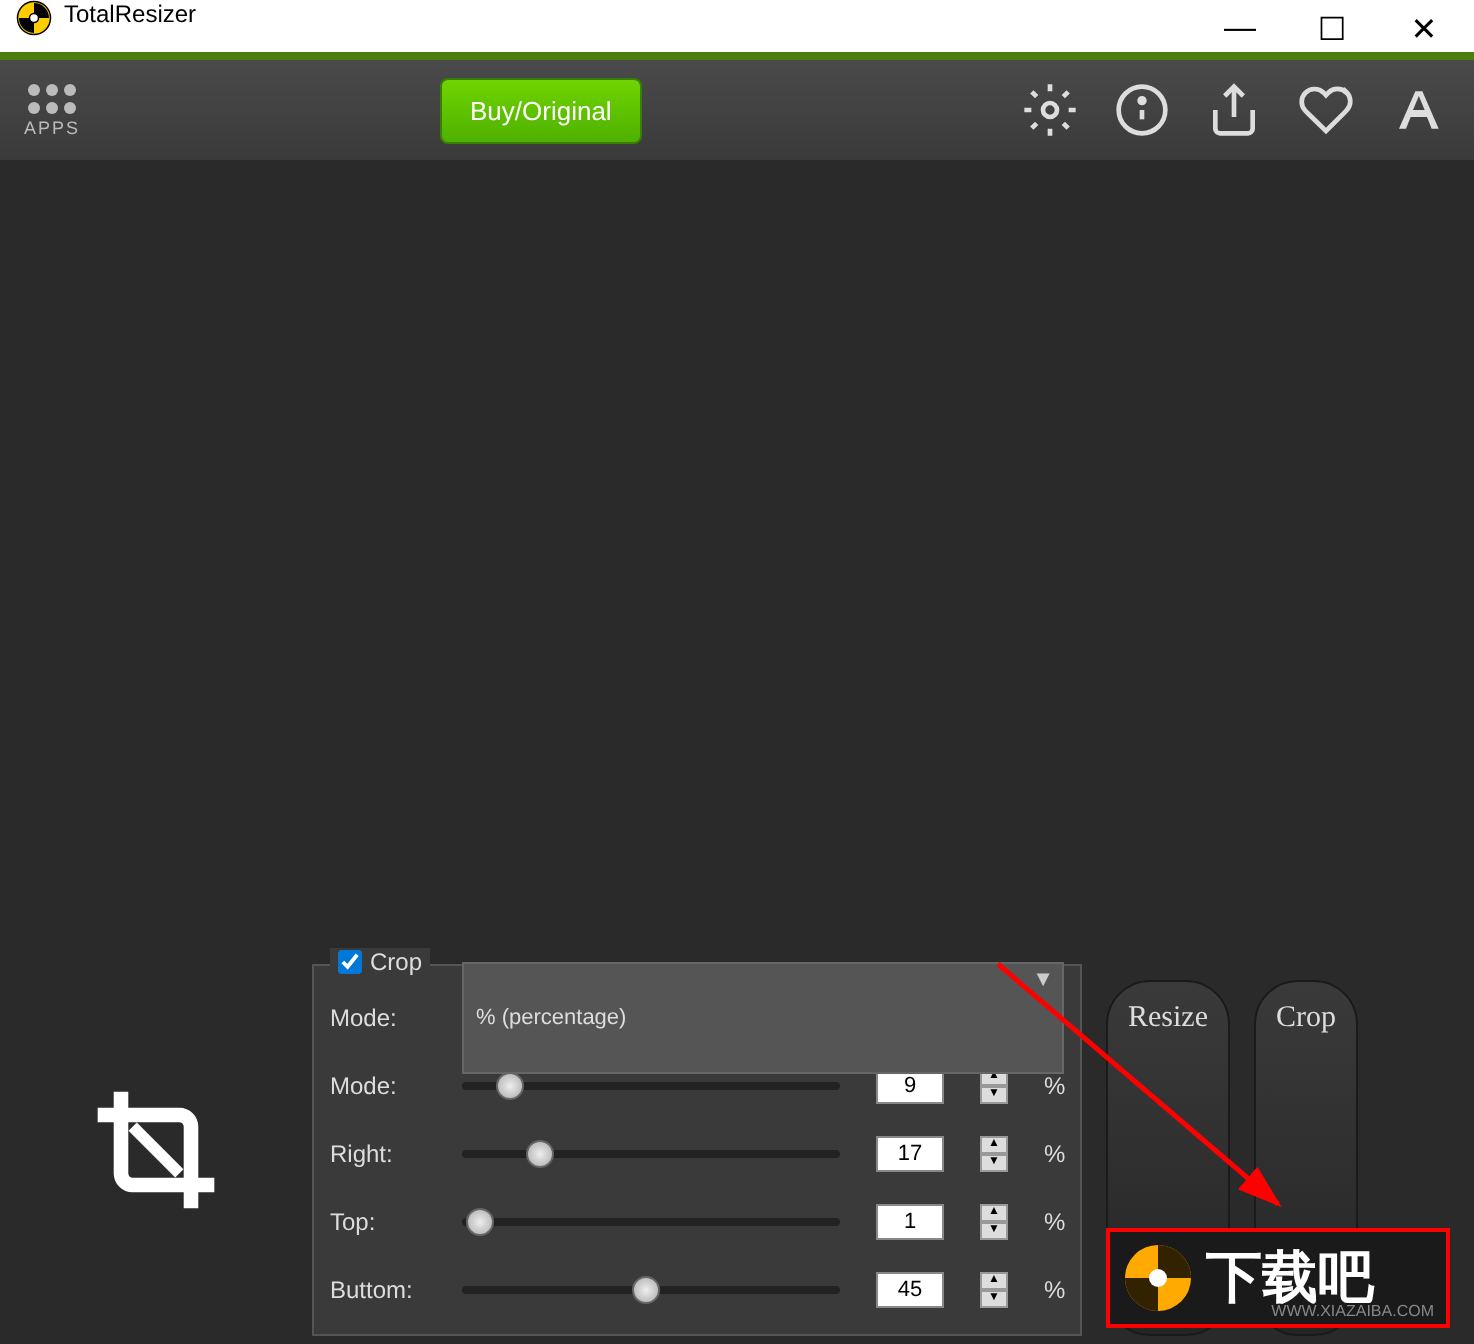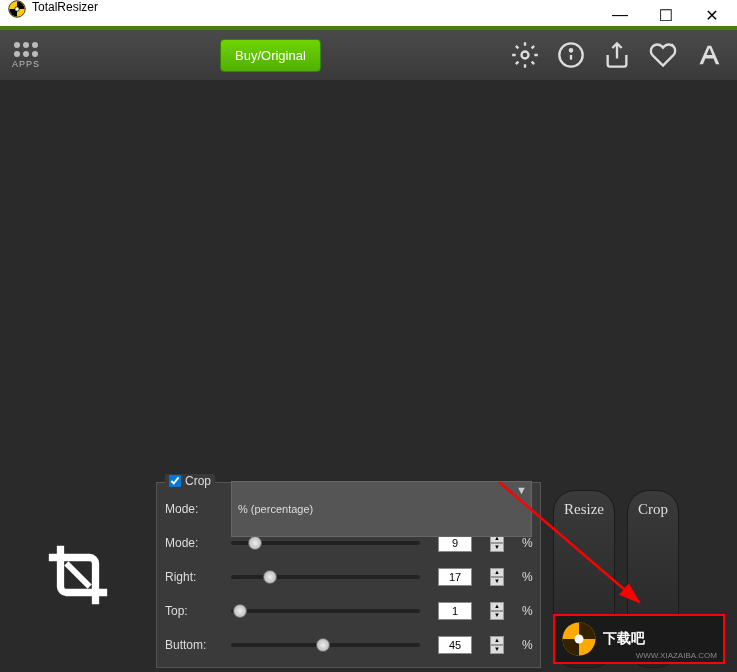--- a/index.html
+++ b/index.html
@@ -39,21 +39,21 @@
 .crop-slider { flex: 1; height: 4px; background: #222; border-radius: 2px; position: relative; }
 .crop-slider-thumb { position: absolute; width: 14px; height: 14px; background: radial-gradient(circle, #eee, #aaa); border-radius: 50%; top: -5px; border: 1px solid #666; }
 .crop-num { width: 34px; background: #fff; color: #000; font-size: 11px; padding: 2px; border: 1px solid #888; text-align: center; }
 .crop-spin { width: 14px; display: flex; flex-direction: column; }
 .spin-btn { height: 9px; background: #ddd; border: 1px solid #999; font-size: 6px; line-height: 6px; text-align: center; cursor: pointer; }
 .crop-pct { color: #ddd; font-size: 12px; width: 10px; }
 .actions { width: 180px; display: flex; flex-direction: row; gap: 12px; padding: 8px 4px 0 4px; position: relative; }
 .action-btn { background: linear-gradient(#3a3a3a, #252525); border: 1px solid #1a1a1a; color: #ddd; padding: 10px; border-radius: 22px; font-size: 15px; cursor: pointer; text-align: center; font-family: Georgia, serif; }
 .watermark { position: absolute; bottom: 4px; right: 4px; width: 172px; height: 50px; border: 2px solid #f00; background: #1a1a1a; display: flex; align-items: center; }
 .wm-icon { width: 36px; height: 36px; margin: 0 6px; }
-.wm-text { color: #fff; font-size: 14px; font-weight: bold; flex: 1; }
+.wm-text { color: #fff; font-size: 28px; font-weight: bold; flex: 1; }
 .wm-sub { position: absolute; bottom: 2px; right: 6px; color: #888; font-size: 8px; }
 .arrow-overlay { position: absolute; pointer-events: none; }
 </style>
 </head>
 <body>
 
 <div class="titlebar">
   <svg class="titlebar-icon" viewBox="0 0 24 24">
     <circle cx="12" cy="12" r="11" fill="#ffcc00" stroke="#000"></circle>
     <path d="M12 2 A10 10 0 0 1 22 12 L12 12 Z" fill="#000"></path>

